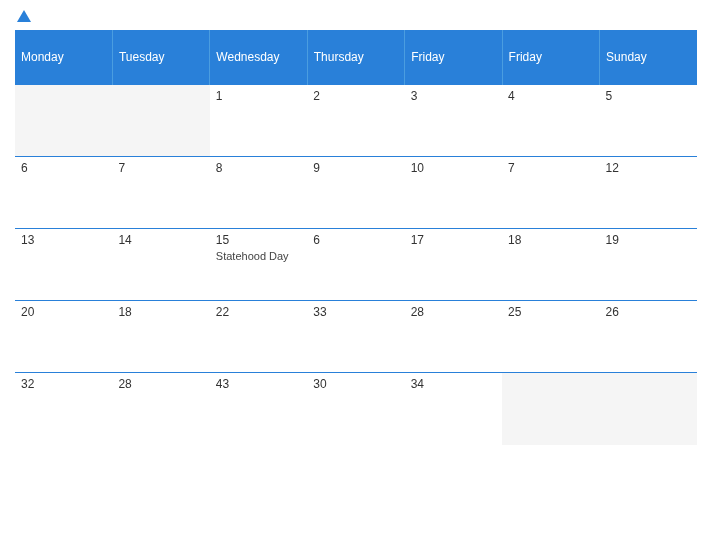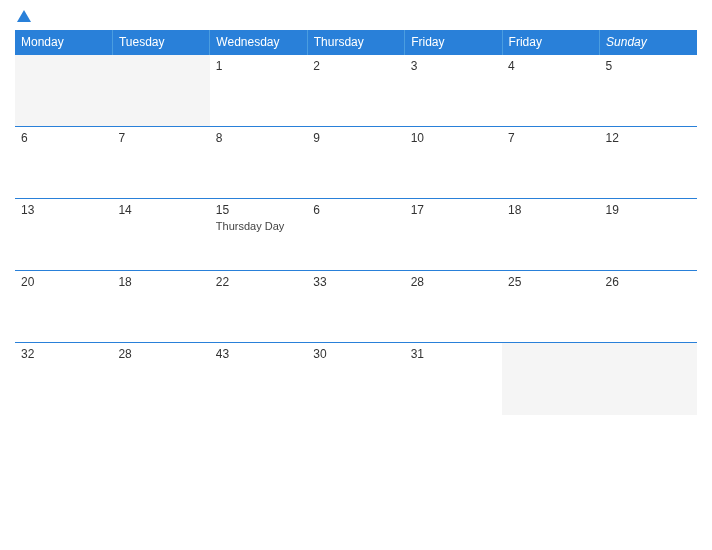--- a/index.html
+++ b/index.html
@@ -46,27 +46,26 @@
       width: 100%;
       border-collapse: collapse;
     }
     .calendar thead tr {
       background-color: #2980d9;
     }
     .calendar thead th {
       color: #fff;
       font-size: 12px;
       font-weight: normal;
-      padding: 5px 6px;
+      padding: 20px 6px;
       text-align: left;
       border-right: 1px solid #4a9de0;
     }
     .calendar thead th:last-child {
       border-right: none;
-      font-style: italic;
     }
     .calendar tbody tr {
       border-top: 1.5px solid #2980d9;
     }
     .calendar tbody td {
       vertical-align: top;
       padding: 4px 6px 2px 6px;
       height: 72px;
       font-size: 12px;
       color: #333;
@@ -183,21 +182,21 @@
         </tr>
         <tr>
           <td>
             <span class="day-number">13</span>
           </td>
           <td>
             <span class="day-number">14</span>
           </td>
           <td>
             <span class="day-number">15</span>
-            <span class="holiday">Thursday Day</span>
+            <span class="holiday">Statehood Day</span>
           </td>
           <td>
             <span class="day-number">6</span>
           </td>
           <td>
             <span class="day-number">17</span>
           </td>
           <td>
             <span class="day-number">18</span>
           </td>
@@ -235,20 +234,20 @@
           <td>
             <span class="day-number">28</span>
           </td>
           <td>
             <span class="day-number">43</span>
           </td>
           <td>
             <span class="day-number">30</span>
           </td>
           <td>
-            <span class="day-number">31</span>
+            <span class="day-number">34</span>
           </td>
           <td class="empty"></td>
           <td class="empty"></td>
         </tr>
       </tbody>
   </table>
 </div>
 
 </body></html>

